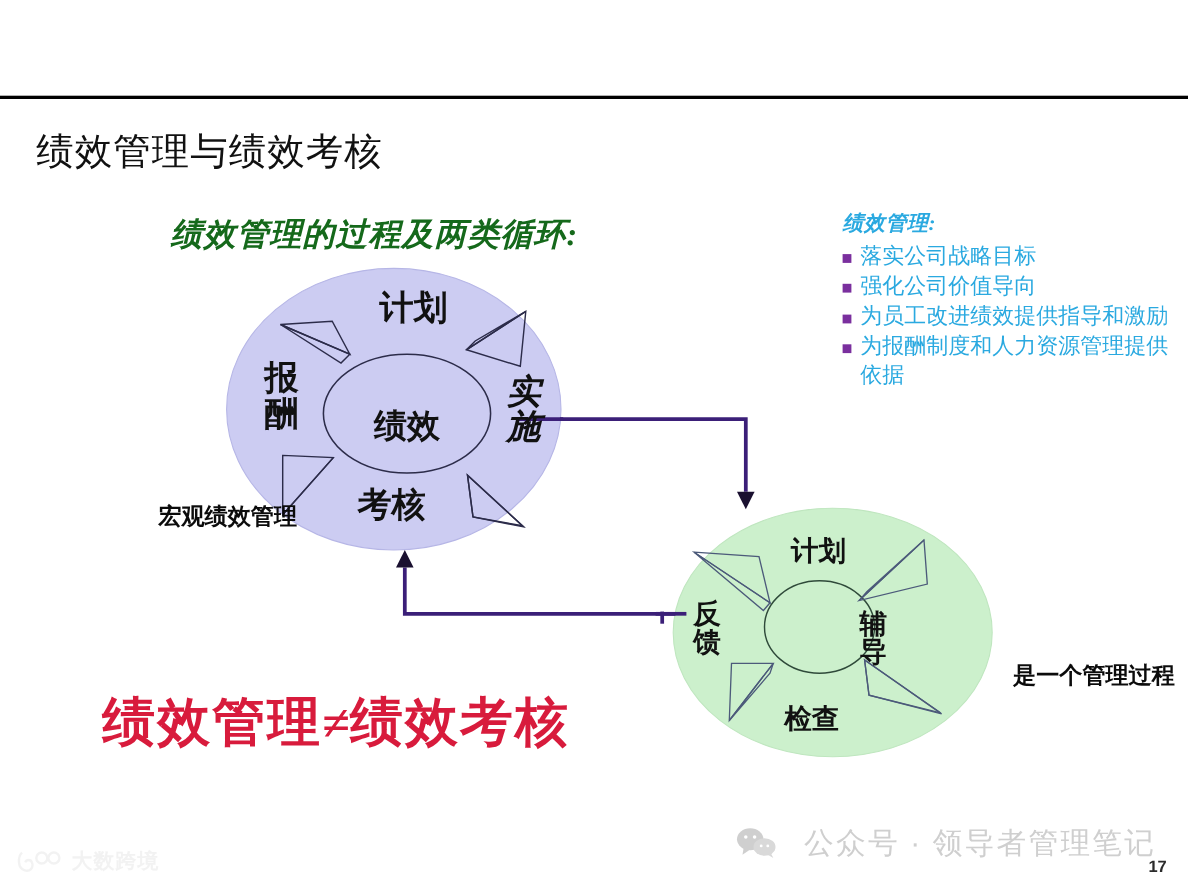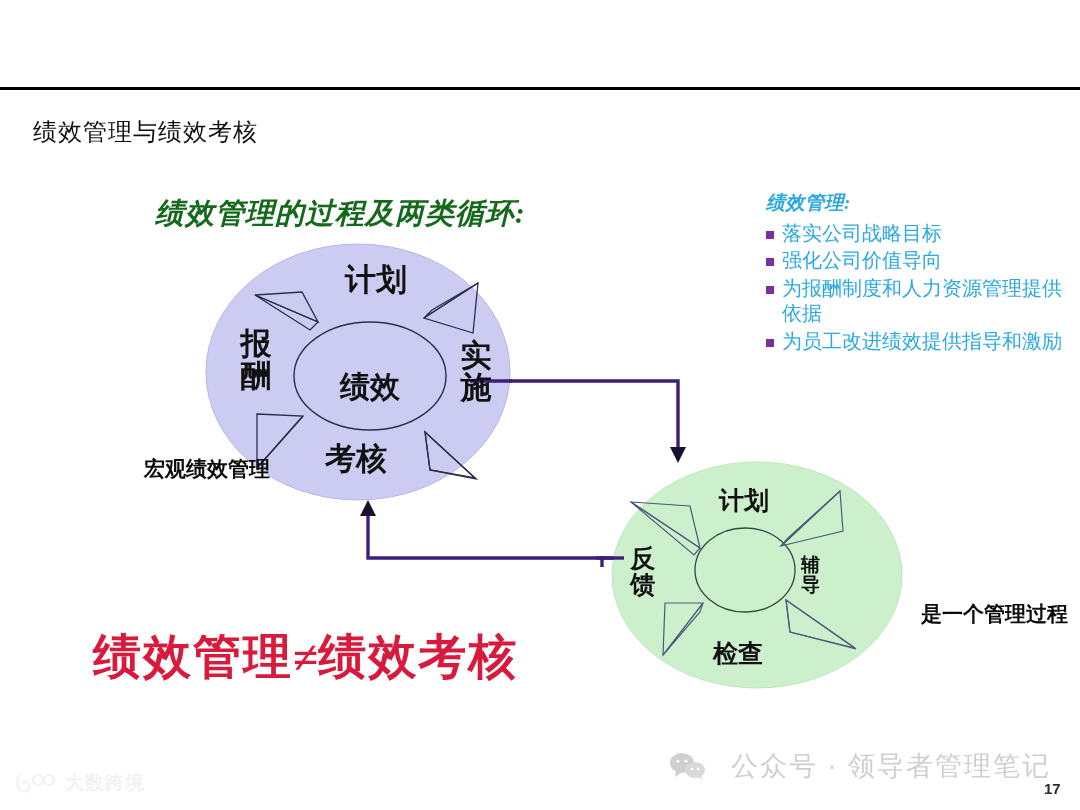--- a/index.html
+++ b/index.html
@@ -12,21 +12,21 @@
 
   
   .top-rule{
     position:absolute;left:0;top:87px;width:1080px;height:3px;
     background:#000000;
   }
 
   
   .slide-title{
     position:absolute;left:33px;top:119px;
-    font-size:24px;line-height:1.15;color:#111111;
+    font-size:34px;line-height:1.15;color:#111111;
     letter-spacing:1px;white-space:nowrap;
     font-family:"Liberation Serif","DejaVu Serif",serif;
   }
 
   
   .subtitle{
     position:absolute;left:155px;top:194px;
     font-size:29px;font-weight:bold;font-style:italic;
     color:#15691b;white-space:nowrap;letter-spacing:1px;
     font-family:"Liberation Serif","DejaVu Serif",serif;
@@ -59,28 +59,28 @@
   
   .lbl{
     position:absolute;color:#111111;font-weight:bold;
     font-family:"Liberation Serif","DejaVu Serif",serif;
     white-space:nowrap;
   }
   .lbl-vert{white-space:normal;width:1.1em;line-height:1.04;text-align:center;}
 
   
   .p-top   {left:345px;top:259px;font-size:31px;}
-  .p-right {left:459px;top:340px;font-size:31px;}
+  .p-right {left:459px;top:340px;font-size:31px;font-style:italic;}
   .p-bottom{left:325px;top:438px;font-size:31px;}
   .p-left  {left:239px;top:328px;font-size:31px;}
   .p-center{left:340px;top:355px;font-size:30px;font-weight:bold;margin-top:12px;}
 
   
   .g-top   {left:719px;top:484px;font-size:25px;}
-  .g-right {left:800px;top:555px;font-size:19px;}
+  .g-right {left:780px;top:555px;font-size:25px;}
   .g-bottom{left:713px;top:637px;font-size:25px;text-align:right;}
   .g-left  {left:629px;top:546px;font-size:25px;}
 
   
   .macro-label{
     position:absolute;left:103px;top:455px;font-size:21px;font-weight:bold;
     color:#0b0b0b;white-space:nowrap;
     font-family:"Liberation Sans","DejaVu Sans",sans-serif;
     margin-left:41px;
   }
@@ -210,25 +210,25 @@
       <li class="bullet-row">
         <span class="bullet-mark"></span>
         <span class="bullet-text">落实公司战略目标</span>
       </li>
       <li class="bullet-row">
         <span class="bullet-mark"></span>
         <span class="bullet-text">强化公司价值导向</span>
       </li>
       <li class="bullet-row">
         <span class="bullet-mark"></span>
+        <span class="bullet-text">为员工改进绩效提供指导和激励</span>
+      </li>
+      <li class="bullet-row">
+        <span class="bullet-mark"></span>
         <span class="bullet-text">为报酬制度和人力资源管理提供依据</span>
-      </li>
-      <li class="bullet-row">
-        <span class="bullet-mark"></span>
-        <span class="bullet-text">为员工改进绩效提供指导和激励</span>
       </li>
     </ul>
   </div>
 
   <div class="equation">
     <span class="eq-term">绩效管理</span>
     <span class="eq-op">≠</span>
     <span class="eq-term">绩效考核</span>
   </div>
 

